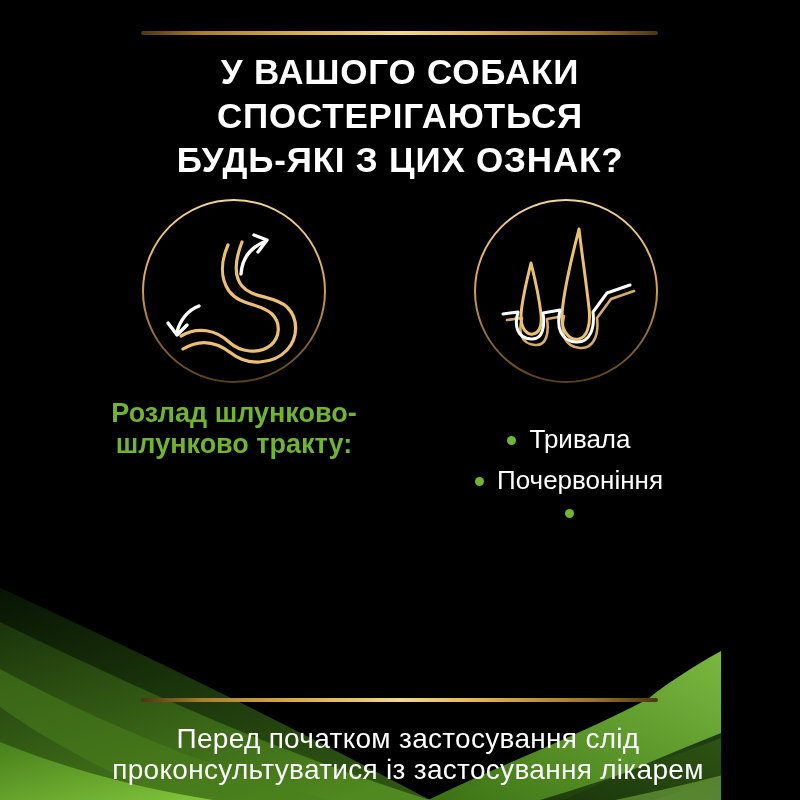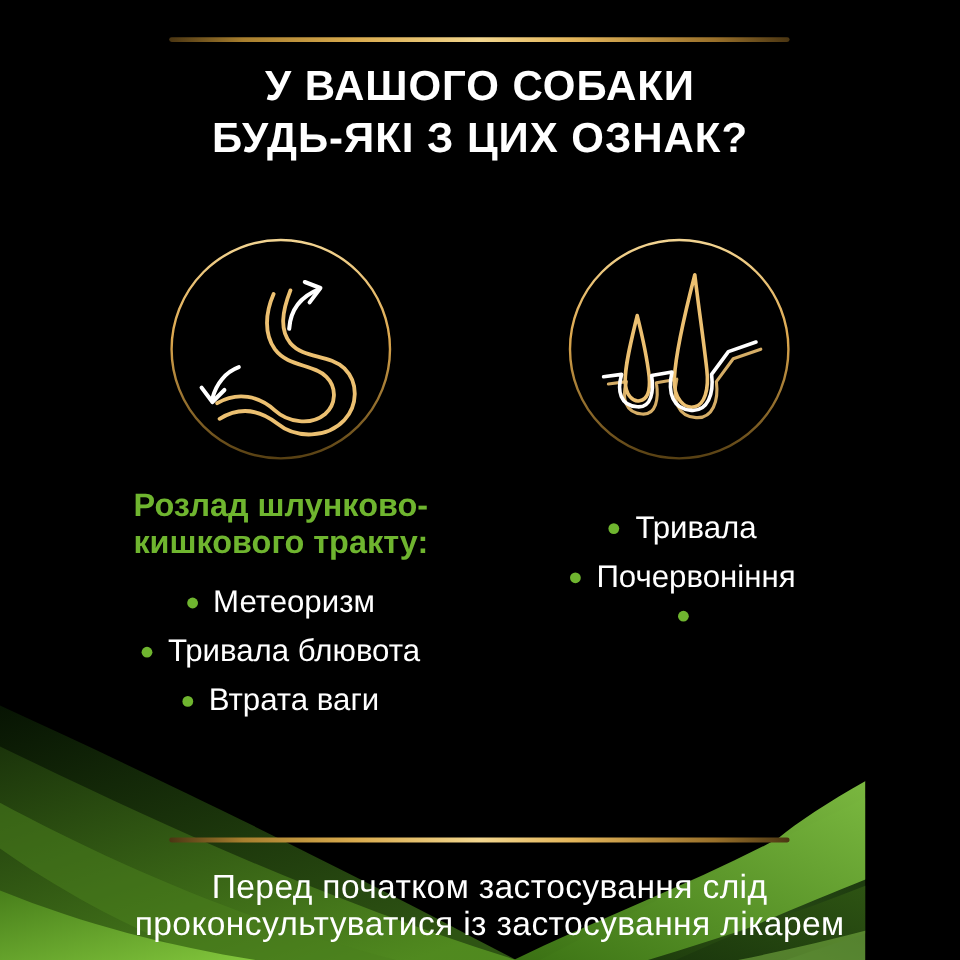--- a/index.html
+++ b/index.html
@@ -20,21 +20,21 @@
     font-size:35px;line-height:44px;letter-spacing:.8px;z-index:2;
   }
   .headline span{display:block;}
   .circle-icon{position:absolute;top:198px;width:186px;height:186px;z-index:2;}
   .circle-icon.left{left:141px;}
   .circle-icon.right{left:473px;}
   .col{position:absolute;text-align:center;z-index:2;}
   .col-left{left:44px;top:398px;width:380px;}
   .col-right{left:409px;top:406px;width:320px;}
   .col h2{
-    margin:8px;color:#6fb52f;font-size:27px;line-height:31px;font-weight:700;
+    margin:0;color:#6fb52f;font-size:27px;line-height:31px;font-weight:700;
   }
   .col h2 span{display:block;}
   .bullets{list-style:none;margin:19px 0 0 0;padding:0;}
   .bullets li{
     display:flex;align-items:center;justify-content:center;gap:13px;
     color:#ffffff;font-size:26px;line-height:28px;margin-bottom:13px;font-weight:400;
   }
   .dot{
     width:9px;height:9px;border-radius:50%;background:#6fb52f;flex:0 0 auto;margin-top:2px;
   }
@@ -47,20 +47,21 @@
 </style>
 </head>
 <body>
 
 <div class="poster">
 
   <div class="gold-line top"></div>
 
   <h1 class="headline">
     <span>У ВАШОГО СОБАКИ</span>
+    <span>СПОСТЕРІГАЮТЬСЯ</span>
     <span>БУДЬ-ЯКІ З ЦИХ ОЗНАК?</span>
   </h1>
 
   <div class="circle-icon left">
     <svg width="186" height="186" viewBox="0 0 186 186">
       <defs>
         <linearGradient id="gc1" x1="0" y1="0" x2="0" y2="1">
           <stop offset="0" stop-color="#f2d492"></stop>
           <stop offset=".45" stop-color="#dca74e"></stop>
           <stop offset="1" stop-color="#574013"></stop>
@@ -95,36 +96,22 @@
         <path d="M58,65 C53,86 48,105 48,119 C48,132 55,137 60,136 C66,135 69,128 68,116 C66,98 62,81 58,65 Z"></path>
         <path d="M106,31 C98,62 90,98 89,117 C88,135 98,143 106,141 C114,139 118,127 116,110 C113,83 109,57 106,31 Z"></path>
       </g>
       <path d="M30,116 L45,114 C41,128 44,140 58,141 C70,142 72,128 70,115 L87,112 C83,130 88,143 103,144 C117,145 122,130 120,114 L134,95 L157,87" fill="none" stroke="#ffffff" stroke-width="3" stroke-linecap="round" stroke-linejoin="round"></path>
     </svg>
   </div>
 
   <section class="col col-left">
     <h2>
       <span>Розлад шлунково-</span>
-      <span>кишкового тракту:</span>
+      <span>шлунково тракту:</span>
     </h2>
-    <ul class="bullets">
-      <li>
-        <span class="dot"></span>
-        <span>Метеоризм</span>
-      </li>
-      <li>
-        <span class="dot"></span>
-        <span>Тривала блювота</span>
-      </li>
-      <li>
-        <span class="dot"></span>
-        <span>Втрата ваги</span>
-      </li>
-    </ul>
   </section>
 
   <section class="col col-right">
     <ul class="bullets">
       <li>
         <span class="dot"></span>
         <span>Тривала</span>
       </li>
       <li>
         <span class="dot"></span>

